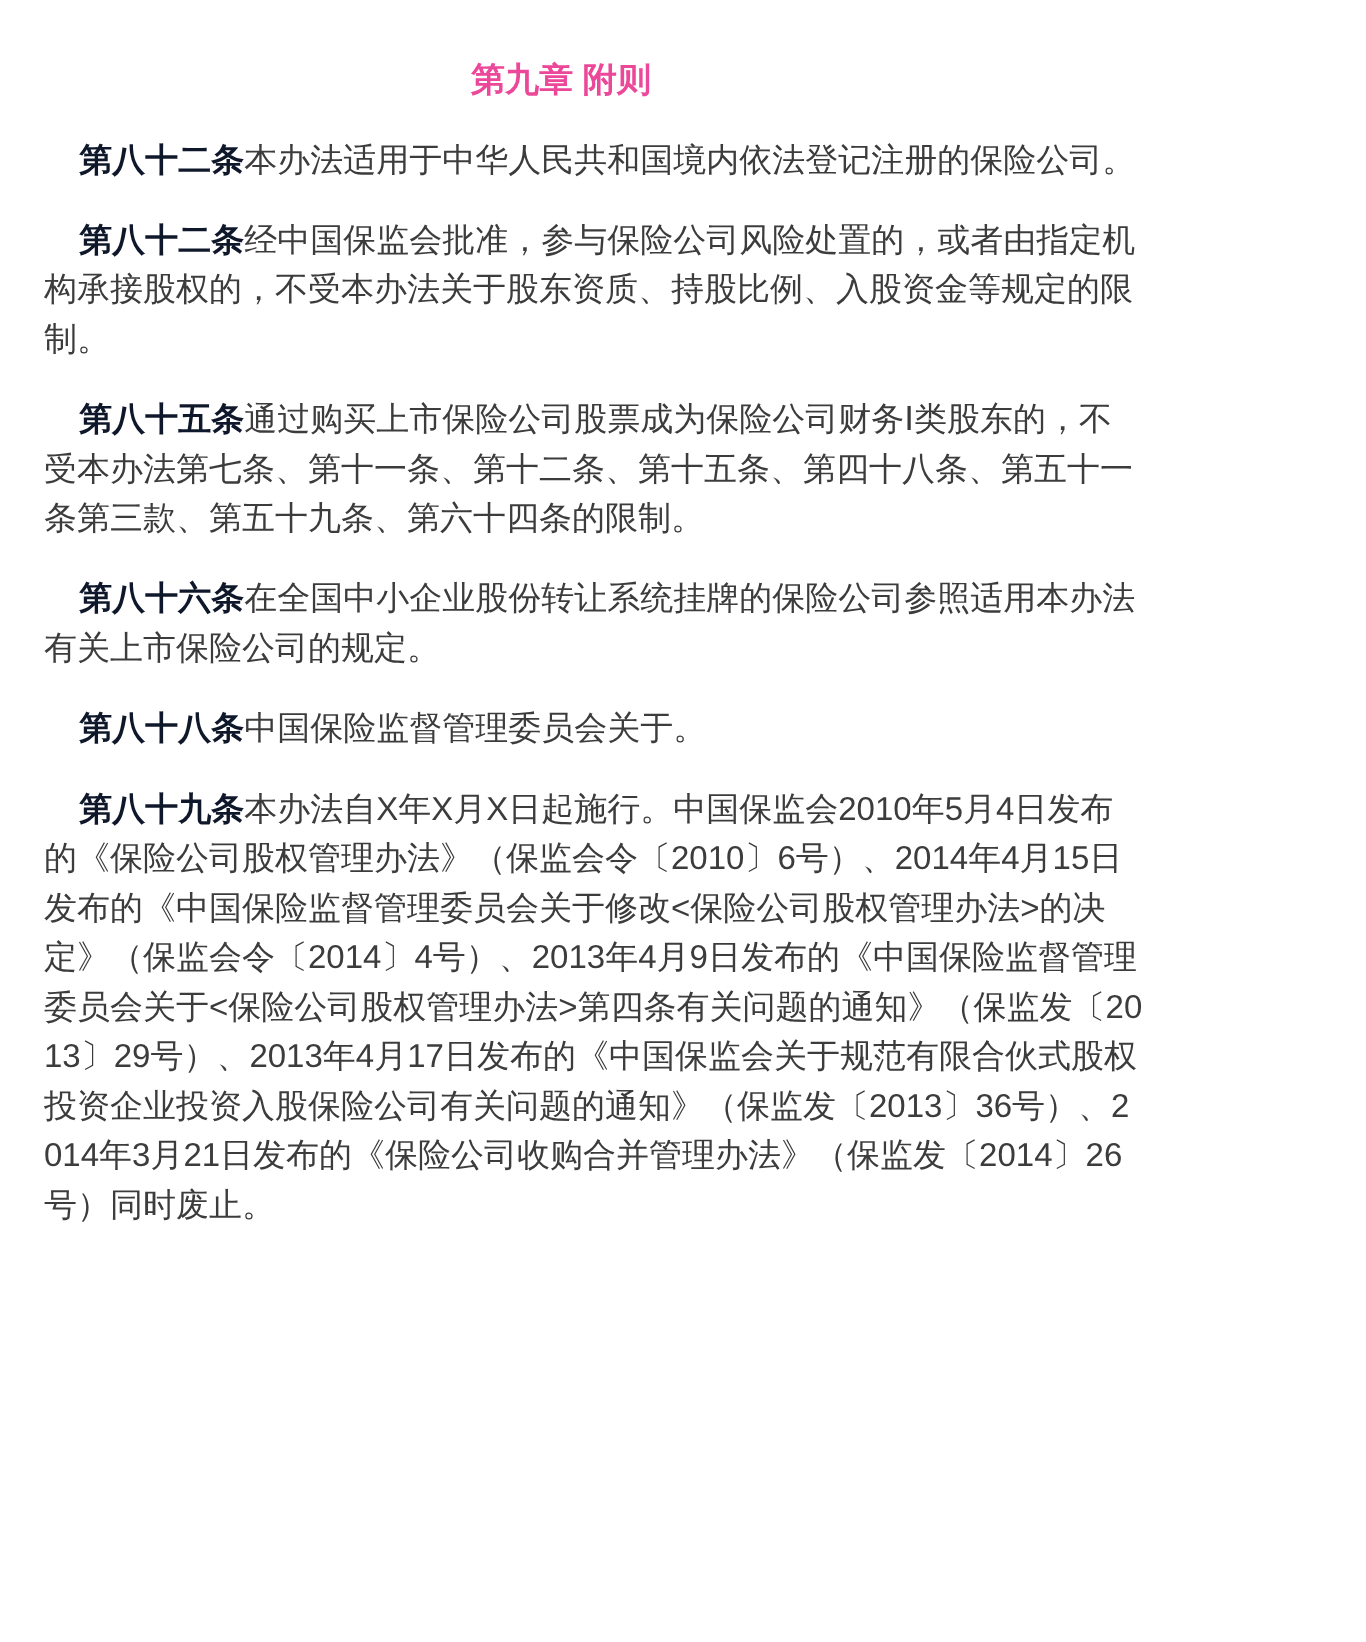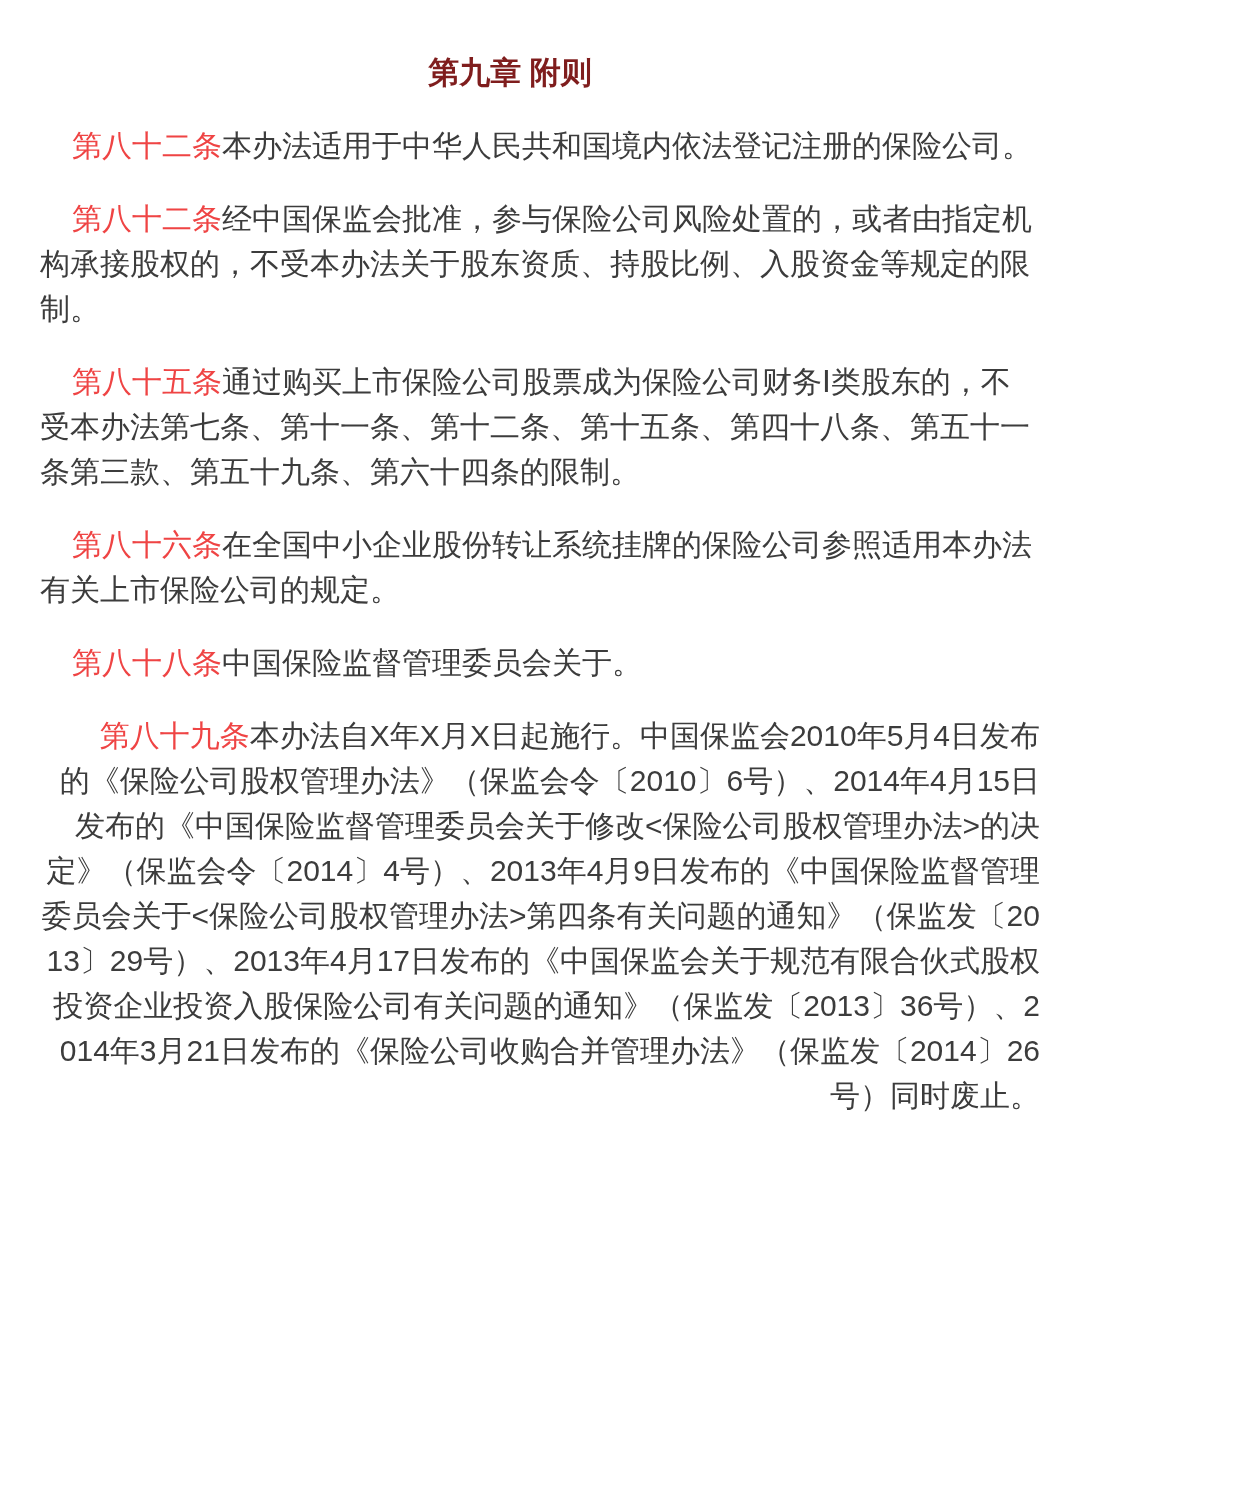--- a/index.html
+++ b/index.html
@@ -20,42 +20,41 @@
     height: 1493px;
     padding: 50px 0 60px 40px;
     background: #ffffff;
   }
   .doc-title {
     width: 940px;
     text-align: center;
     font-size: 31px;
     line-height: 45px;
     font-weight: bold;
-    color: #7f1d1d;
+    color: #ec4899;
     margin: 0 0 28px 0;
   }
   .content {
     width: 1000px;
   }
   .content p {
     margin: 0 0 28px 0;
     font-size: 30px;
     line-height: 45px;
     text-indent: 32px;
     color: #3c3c3c;
     word-break: break-all;
     text-align: left;
   }
   .content p:last-child {
     margin-bottom: 0;
-    text-align: right;
   }
   .art {
-    font-weight: normal;
-    color: #ef4444;
+    font-weight: bold;
+    color: #0f172a;
   }
 </style>
 </head>
 <body>
 
 <div class="page">
   <h1 class="doc-title">第九章 附则</h1>
 
   <div class="content">
     <p><b class="art">第八十二条</b><span>本办法适用于中华人民共和国境内依法登记注册的保险公司。</span></p>

